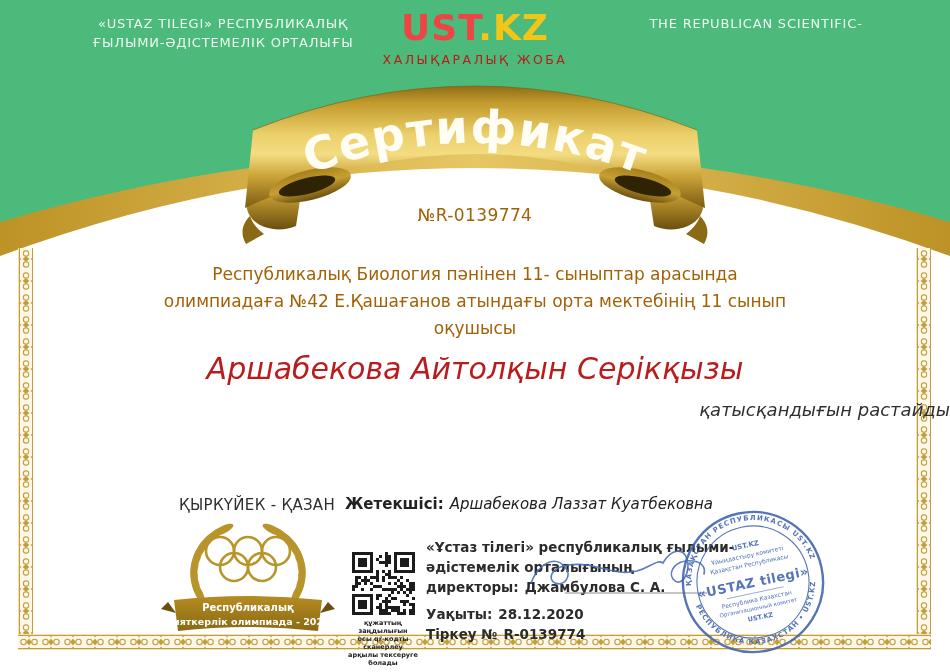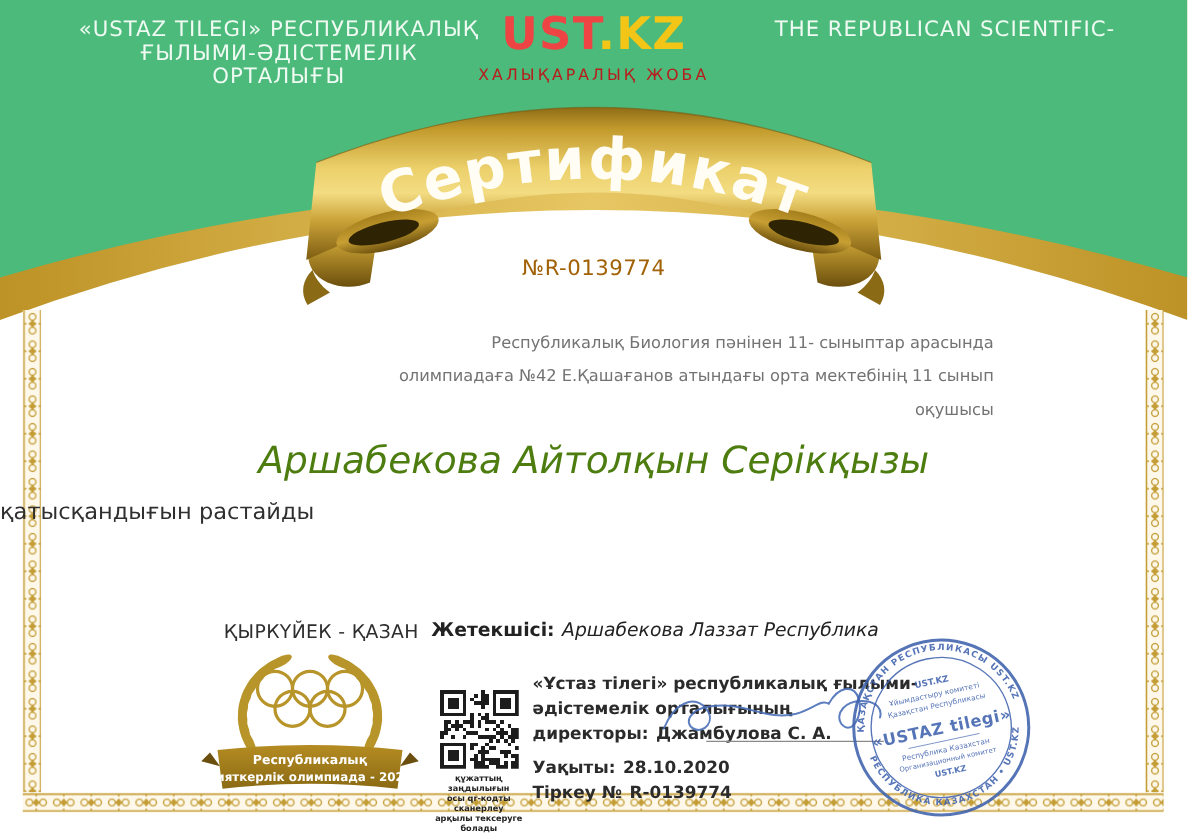--- a/index.html
+++ b/index.html
@@ -2,39 +2,39 @@
 <html><head>
 <meta charset="utf-8">
 <style>
   html,body{margin:0;padding:0;background:#ffffff;}
   .page{position:relative;width:950px;height:672px;background:#ffffff;overflow:hidden;
         font-family:"DejaVu Sans",sans-serif;}
   svg{display:block;}
 
   
   .hdr-svg{position:absolute;left:0;top:0;}
-  .hdr-text{position:absolute;color:#eefaf2;font-size:17px;line-height:18.5px;text-align:center;
+  .hdr-text{position:absolute;color:#eefaf2;font-size:13px;line-height:18.5px;text-align:center;
             letter-spacing:.8px;font-weight:500;}
   .hdr-left{left:58px;top:15px;width:330px;}
   .hdr-right{left:572px;top:15px;width:368px;}
   .logo{position:absolute;left:375px;top:6px;width:200px;text-align:center;}
   .logo-main{font-size:36px;font-weight:800;letter-spacing:1px;line-height:44px;}
   .logo-ust{color:#ef4444;} .logo-kz{color:#f3c517;}
   .logo-sub{color:#b91c1c;font-size:12.5px;letter-spacing:2.5px;font-weight:500;margin-top:2px;}
 
   .ribbon-svg{position:absolute;left:205px;top:66px;}
   .cert-no{position:absolute;left:0;top:205px;width:100%;text-align:center;color:#a16207;
            font-size:17px;font-weight:500;letter-spacing:.4px;}
 
   
-  .desc{position:absolute;left:155px;top:261px;width:640px;text-align:right;color:#737373;
-        font-size:13px;line-height:27px;}
-  .name{position:absolute;left:0;top:351px;width:100%;text-align:center;color:#4d7c0f;
+  .desc{position:absolute;left:155px;top:261px;width:640px;text-align:center;color:#a16207;
+        font-size:17px;line-height:27px;}
+  .name{position:absolute;left:0;top:351px;width:100%;text-align:center;color:#b91c1c;
         font-size:30px;font-style:italic;}
-  .confirm{position:absolute;left:0;top:399px;width:100%;text-align:left;color:#2f2f2f;font-size:18px;}
+  .confirm{position:absolute;left:0;top:399px;width:100%;text-align:right;color:#2f2f2f;font-size:18px;font-style:italic;}
 
   
   .period{position:absolute;left:150px;top:496px;width:185px;text-align:right;color:#2e2e2e;
           font-size:15px;font-weight:500;letter-spacing:.3px;}
   .supervisor{position:absolute;left:345px;top:495px;font-size:15px;color:#222222;white-space:nowrap;}
   .sup-label{font-weight:700;}
   .sup-name{font-style:italic;font-weight:500;margin-left:6px;}
 
   .badge{position:absolute;left:160px;top:517px;width:176px;height:132px;}
   .badge svg{position:absolute;}
@@ -157,21 +157,21 @@
     <div>Республикалық Биология пәнінен 11- сыныптар арасында</div>
     <div>олимпиадаға №42 Е.Қашағанов атындағы орта мектебінің 11 сынып</div>
     <div>оқушысы</div>
   </div>
   <div class="name">Аршабекова Айтолқын Серікқызы</div>
   <div class="confirm">қатысқандығын растайды</div>
 
   <div class="period">ҚЫРКҮЙЕК - ҚАЗАН</div>
 
   <div class="supervisor">
-    <span class="sup-label">Жетекшісі:</span><span class="sup-name">Аршабекова Лаззат Республика</span>
+    <span class="sup-label">Жетекшісі:</span><span class="sup-name">Аршабекова Лаззат Куатбековна</span>
   </div>
 
   <div class="badge">
     <svg style="left:8px;top:0" width="160" height="100" viewBox="0 0 160 100">
       <g id="wreath-leaves">
           <ellipse cx="31.059379500020903" cy="76.539247520598" rx="11" ry="3.8" transform="rotate(245 31.059379500020903 76.539247520598)" fill="#b8952a"></ellipse>
           <ellipse cx="27.604030781096192" cy="67.75740412614385" rx="11" ry="3.8" transform="rotate(256 27.604030781096192 67.75740412614385)" fill="#b8952a"></ellipse>
           <ellipse cx="26.074005123253016" cy="58.54352747340707" rx="11" ry="3.8" transform="rotate(267 26.074005123253016 58.54352747340707)" fill="#b8952a"></ellipse>
           <ellipse cx="26.525524287955207" cy="49.23618729334082" rx="11" ry="3.8" transform="rotate(278 26.525524287955207 49.23618729334082)" fill="#b8952a"></ellipse>
           <ellipse cx="28.9419969176369" cy="40.17738769338218" rx="11" ry="3.8" transform="rotate(289 28.9419969176369 40.17738769338218)" fill="#b8952a"></ellipse>
@@ -218,21 +218,21 @@
     </div>
   </div>
 
   <div class="info">
     <div class="row">«Ұстаз тілегі» республикалық ғылыми-</div>
     <div class="row">әдістемелік орталығының</div>
     <div class="row">
       <span>директоры:</span><span class="val">Джамбулова С. А.</span>
     </div>
     <div class="row row-date">
-      <span>Уақыты:</span><span class="val">28.10.2020</span>
+      <span>Уақыты:</span><span class="val">28.12.2020</span>
     </div>
     <div class="row">
       <span>Тіркеу №</span><span class="val">R-0139774</span>
     </div>
   </div>
 
   <svg class="sig-svg" width="190" height="56" viewBox="0 0 190 56">
     <path d="M40,50 H182" stroke="#8a8a8a" stroke-width="1"></path>
     <path d="M6,40 C14,20 30,12 40,24 C48,34 38,44 30,40 C22,36 26,24 44,22 C70,18 88,34 112,28 C126,24 132,16 138,20 C146,6 158,4 162,16 C166,30 156,46 148,36 C143,29 150,16 168,18 C176,19 181,24 179,31" fill="none" stroke="#4a70b8" stroke-width="1.6" stroke-linecap="round" opacity=".9"></path>
   </svg>

